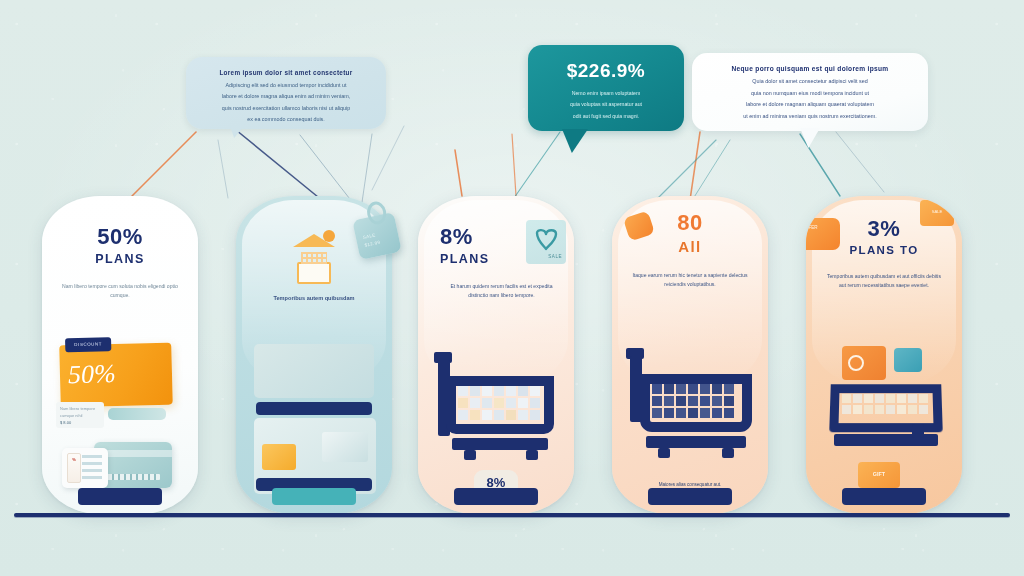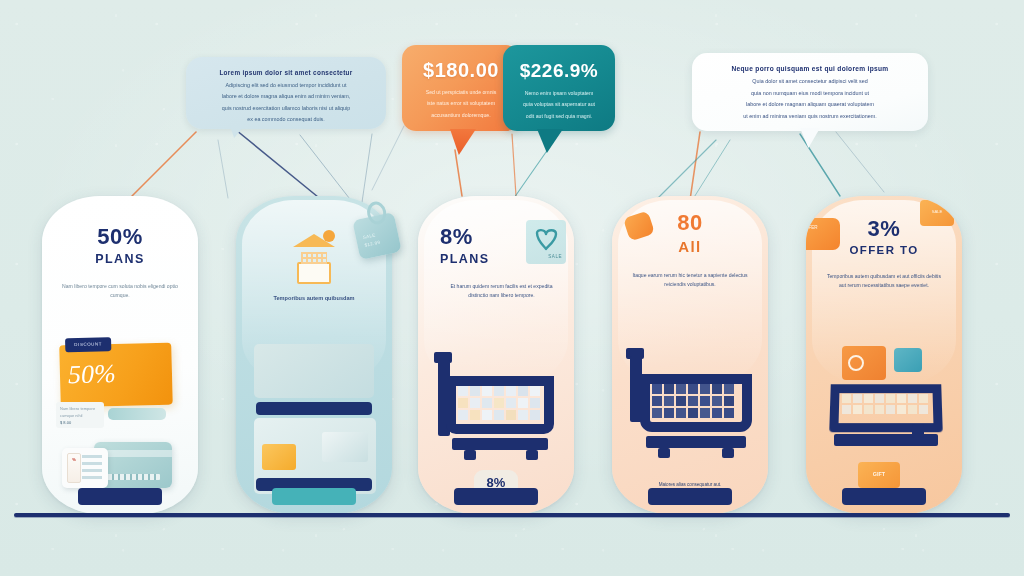--- a/index.html
+++ b/index.html
@@ -52,21 +52,21 @@
   .bubble-2{left:402px;top:45px;width:118px;height:86px;border-radius:14px;
     background:linear-gradient(135deg,#f7ad6c 0%,#f59a58 45%,#f2773c 100%);
     box-shadow:0 3px 9px rgba(190,90,40,.22);}
   .bubble-2 .b-head{font-size:20px;color:#ffffff;text-align:center;margin:2px 0 6px;
     text-shadow:0 1px 2px rgba(160,70,20,.25);letter-spacing:.5px;}
   .bubble-2 .b-line{font-size:5.2px;color:#ffeede;text-align:center;line-height:1.6;}
   .bubble-2 .tail{position:absolute;left:48px;bottom:-24px;width:26px;height:26px;
     background:linear-gradient(180deg,#f2783d,#ea5f2a);clip-path:polygon(0 0,100% 0,34% 100%);}
 
   
-  .bubble-3{left:503px;top:45px;width:112px;height:86px;border-radius:14px;
+  .bubble-3{left:528px;top:45px;width:156px;height:86px;border-radius:14px;
     background:linear-gradient(150deg,#1d979d 0%,#14888f 55%,#0e7a83 100%);
     box-shadow:0 3px 9px rgba(10,80,90,.22);}
   .bubble-3 .b-head{font-size:19px;color:#ffffff;text-align:center;margin:3px 0 7px;letter-spacing:.5px;}
   .bubble-3 .b-line{font-size:5.2px;color:#d9f2f3;text-align:center;line-height:1.6;}
   .bubble-3 .tail{position:absolute;left:34px;bottom:-22px;width:26px;height:24px;
     background:#0e7a83;clip-path:polygon(0 0,100% 0,38% 100%);}
 
   
   .bubble-4{left:692px;top:53px;width:236px;height:78px;border-radius:15px;
     background:linear-gradient(165deg,#ffffff 0%,#fbfdfd 70%,#f4f9fa 100%);
@@ -206,27 +206,20 @@
 
   <div class="bubble bubble-1">
     <p class="b-head">Lorem ipsum dolor sit amet consectetur</p>
     <p class="b-line">Adipiscing elit sed do eiusmod tempor incididunt ut</p>
     <p class="b-line">labore et dolore magna aliqua enim ad minim veniam,</p>
     <p class="b-line">quis nostrud exercitation ullamco laboris nisi ut aliquip</p>
     <p class="b-line">ex ea commodo consequat duis.</p>
     <span class="tail"></span>
   </div>
 
-  <div class="bubble bubble-2">
-    <p class="b-head">$180.00</p>
-    <p class="b-line">Sed ut perspiciatis unde omnis</p>
-    <p class="b-line">iste natus error sit voluptatem</p>
-    <p class="b-line">accusantium doloremque.</p>
-    <span class="tail"></span>
-  </div>
 
   <div class="bubble bubble-3">
     <p class="b-head">$226.9%</p>
     <p class="b-line">Nemo enim ipsam voluptatem</p>
     <p class="b-line">quia voluptas sit aspernatur aut</p>
     <p class="b-line">odit aut fugit sed quia magni.</p>
     <span class="tail"></span>
   </div>
 
   <div class="bubble bubble-4">
@@ -414,21 +407,21 @@
 
     <div class="tag-orange" style="left:-12px;top:22px;width:46px;height:32px">
       <div style="font-size:4.6px;color:#fff3e6;padding:7px 0 0 8px">OFFER</div>
     </div>
     <div class="sale-chip" style="right:8px;top:4px;width:34px;height:26px">
       <div style="font-size:4.2px;color:#fff3e6;text-align:center;padding-top:9px">SALE</div>
     </div>
 
     <div class="card-inner" style="padding-top:22px">
       <div class="hero hero-navy">3%</div>
-      <div class="sub sub-navy" style="font-size:11.5px">OFFER TO</div>
+      <div class="sub sub-navy" style="font-size:11.5px">PLANS TO</div>
       <div class="body body-navy">Temporibus autem quibusdam et aut officiis debitis aut rerum necessitatibus saepe eveniet.</div>
     </div>
 
     <div style="position:absolute;left:36px;top:150px;width:44px;height:34px;border-radius:4px;background:linear-gradient(140deg,#f79a45,#ef8130)">
       <div style="position:absolute;left:6px;top:9px;width:12px;height:12px;border:2px solid #fdf2e4;border-radius:50%"></div>
     </div>
     <div class="blue-chip" style="left:88px;top:152px;width:28px;height:24px"></div>
 
     <div class="cart" style="left:18px;top:176px;width:124px;height:112px">
       <div class="basket" style="left:6px;top:12px;width:112px;height:48px;border-radius:0 0 4px 4px;

